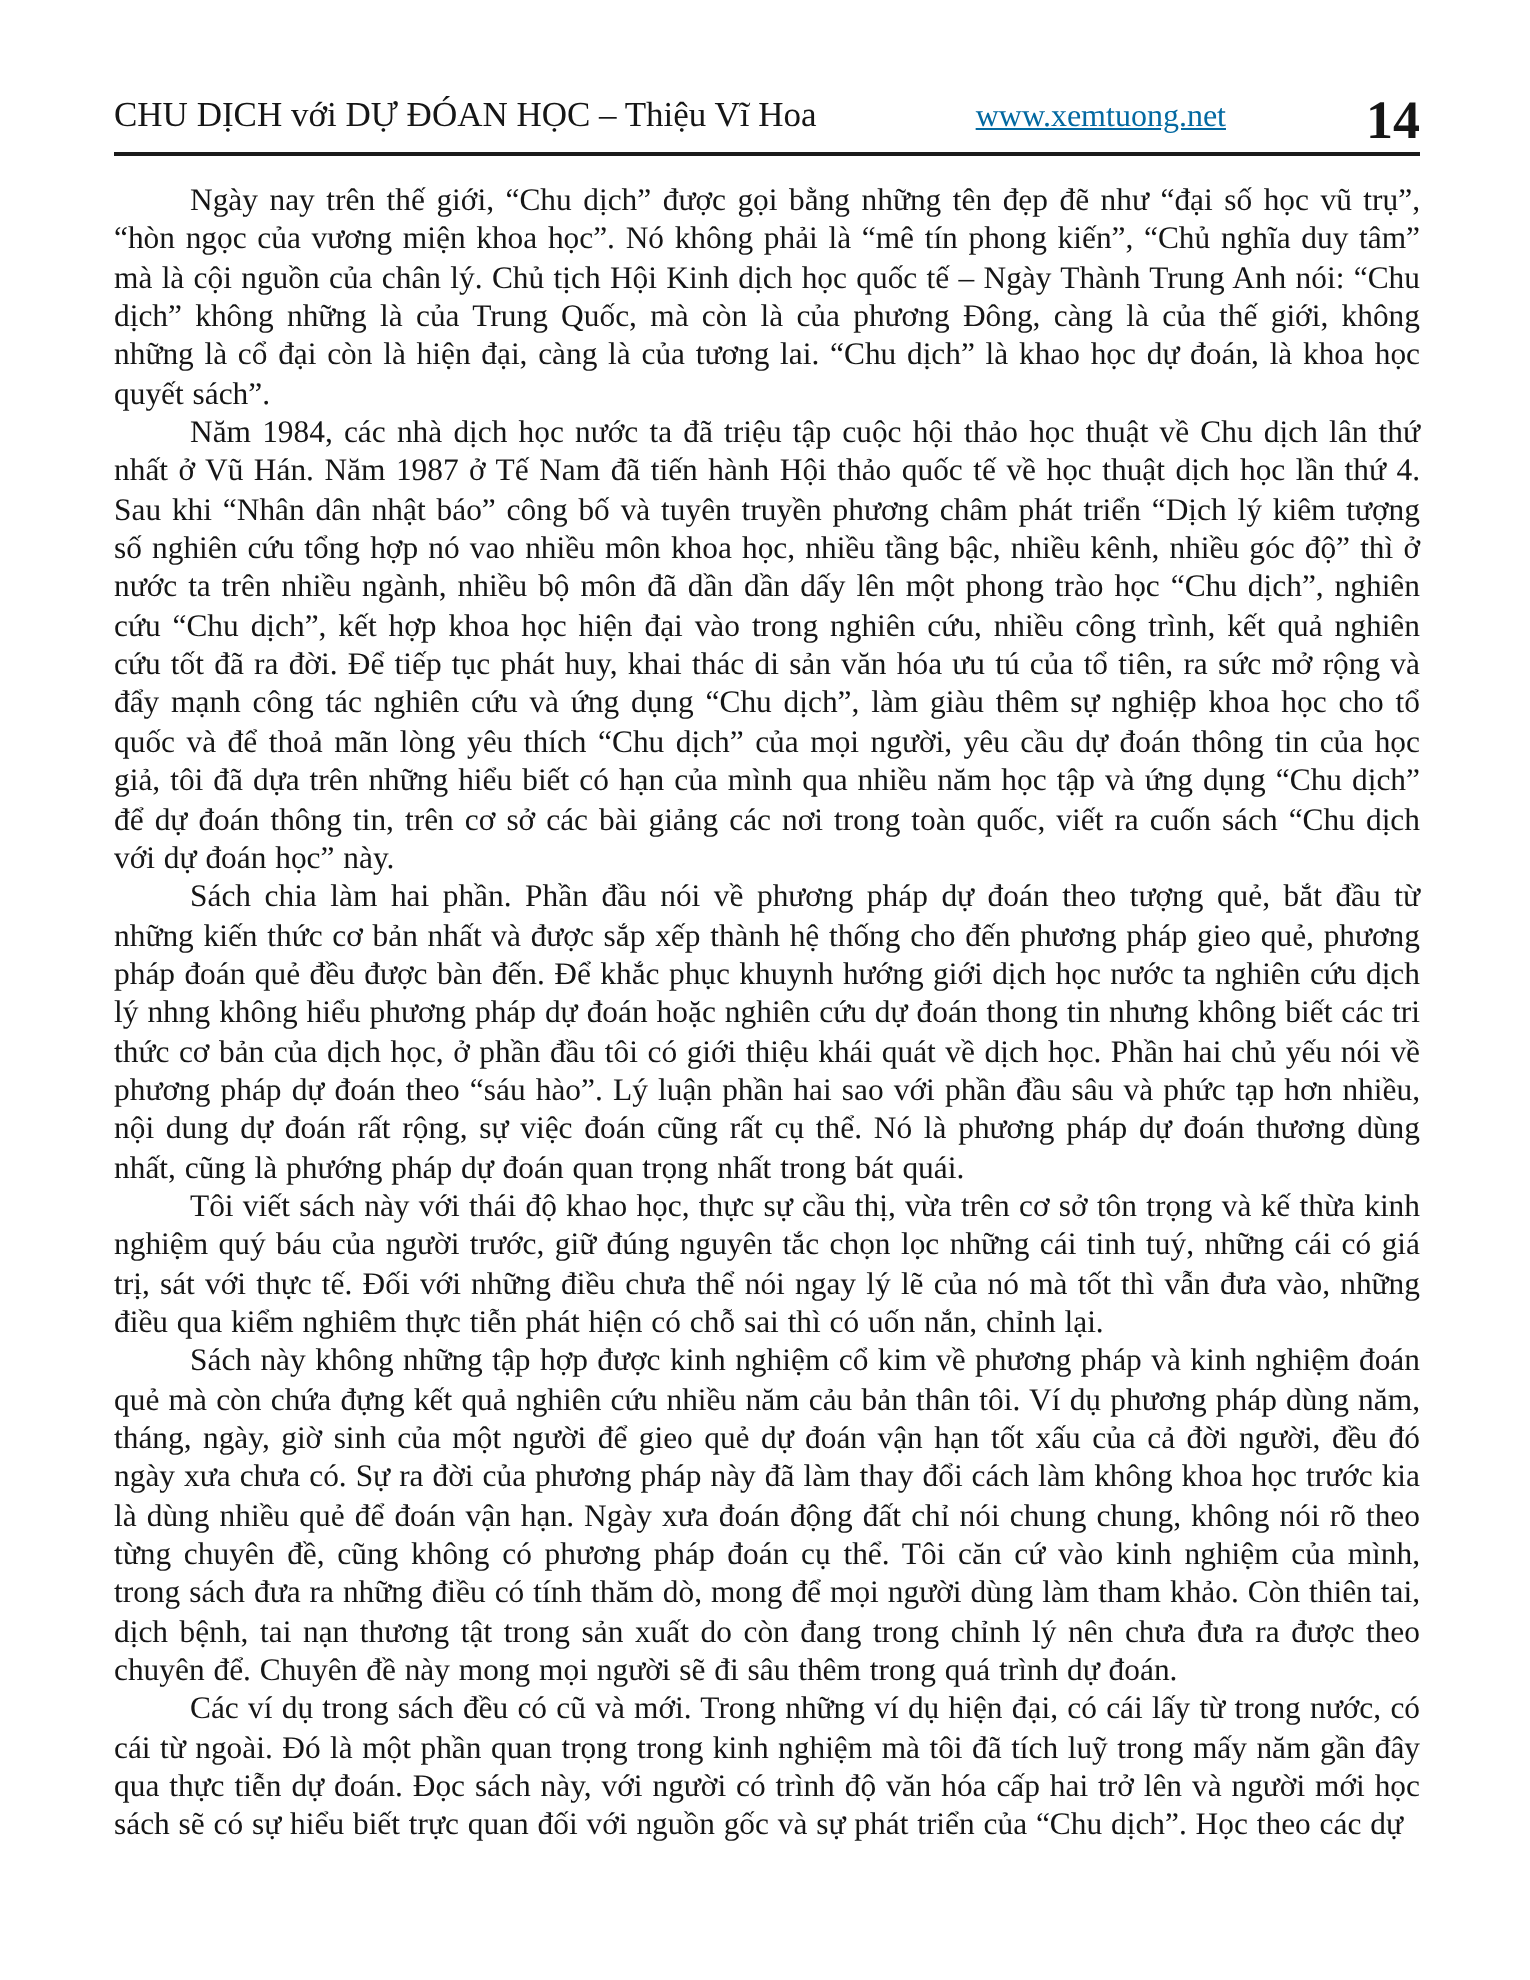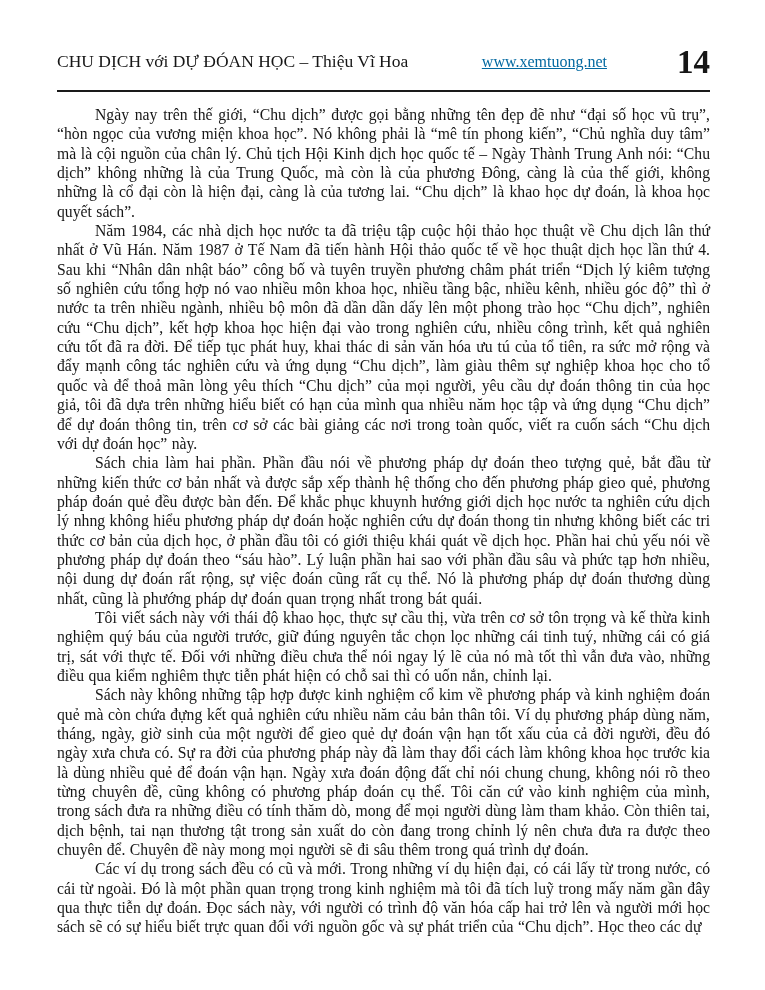--- a/index.html
+++ b/index.html
@@ -15,36 +15,36 @@
     box-sizing: border-box;
     padding: 42px 55px 0 57px;
     font-family: "Liberation Serif", "DejaVu Serif", serif;
     color: #161616;
     overflow: hidden;
   }
   .page-header {
     display: flex;
     align-items: baseline;
     border-bottom: 2px solid #1a1a1a;
-    padding-bottom: 18px;
+    padding-bottom: 8px;
   }
   .header-title {
     flex: 1 1 auto;
     font-size: 17.5px;
     white-space: nowrap;
   }
   .header-site {
     font-size: 16px;
     text-decoration: underline;
     margin-right: 70px;
     white-space: nowrap;
     color: #0369a1;
   }
   .header-page-number {
-    font-size: 33px;
+    font-size: 27px;
     font-weight: bold;
     line-height: 0.9;
     position: relative;
     top: 6px;
   }
   .body-text {
     margin-top: 13px;
   }
   .body-text p {
     margin: 0;

